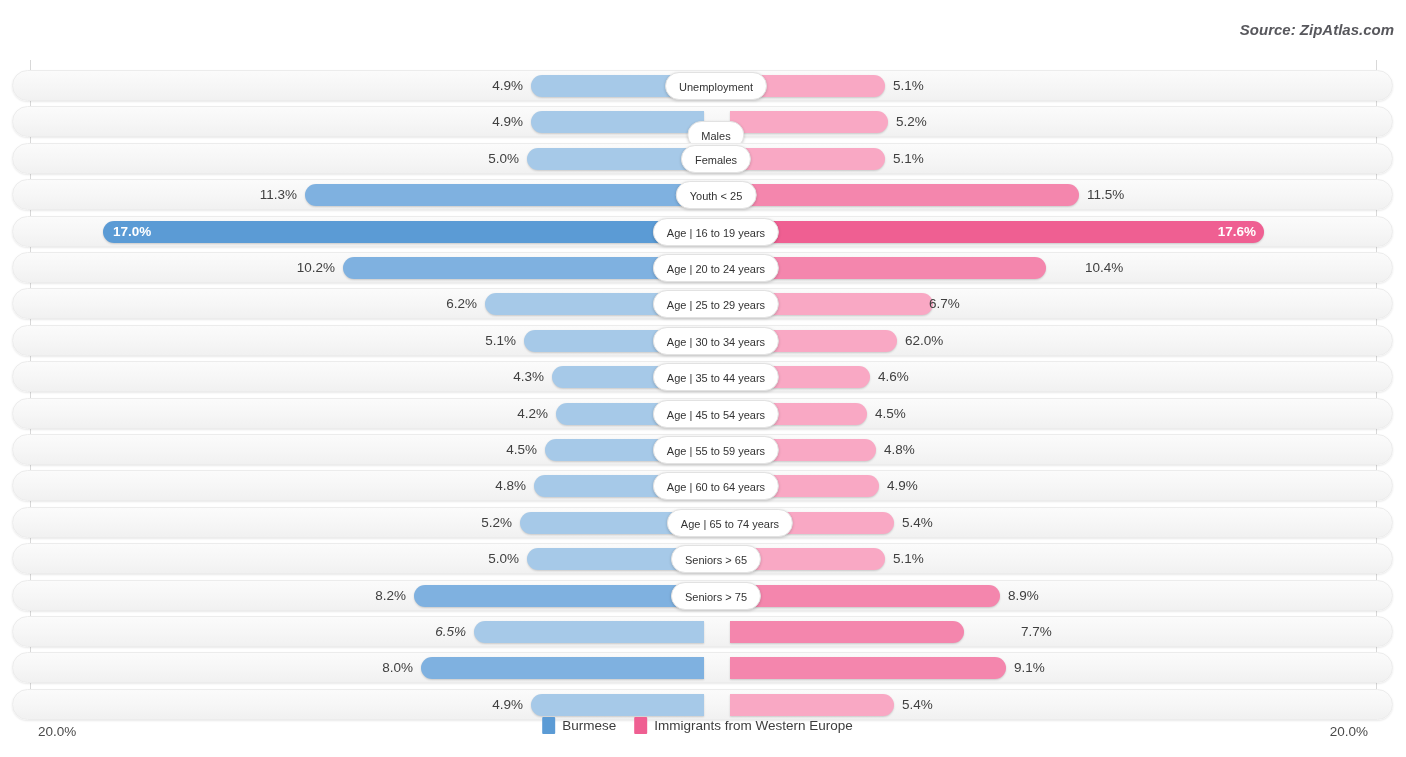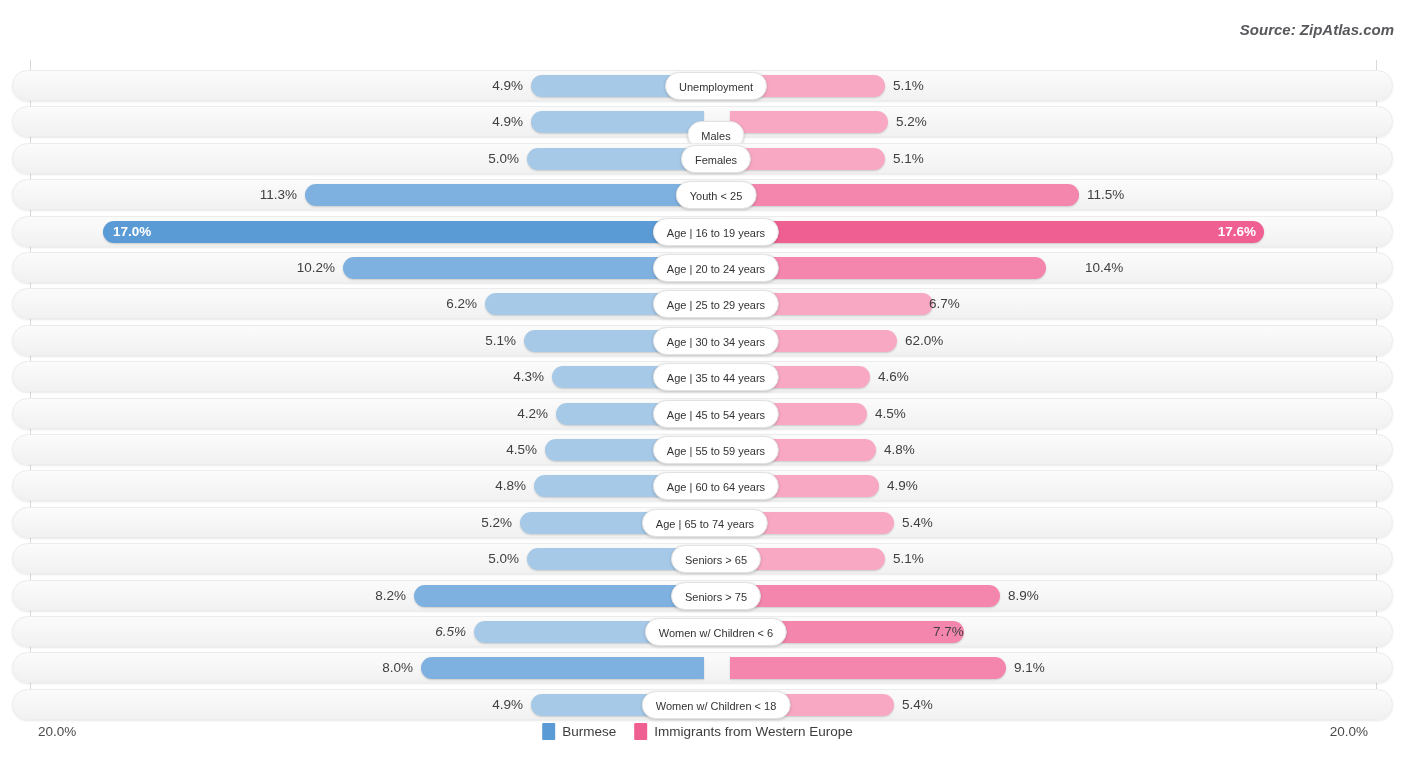--- a/index.html
+++ b/index.html
@@ -81,21 +81,21 @@
   
   #footer{
     position:absolute;left:0;top:716px;width:1406px;height:41px;
   }
   .axis-tick{
     position:absolute;top:8px;font-size:13.5px;color:#4a4a4a;
   }
   #tick-left{left:38px;}
   #tick-right{right:38px;}
   #legend{
-    position:absolute;left:50%;top:7px;transform:translateX(-50%);
+    position:absolute;left:50%;top:1px;transform:translateX(-50%);
     display:flex;align-items:flex-start;gap:7px;white-space:nowrap;
   }
   .legend-item{display:flex;align-items:center;gap:7px;margin-right:11px;}
   .legend-swatch{width:13px;height:17px;border-radius:1px;display:inline-block;}
   .legend-text{font-size:13.5px;color:#3d3d3d;}
 </style>
 </head>
 <body>
 
 <div id="header">
@@ -188,55 +188,53 @@
         <div class="bar bar-right bar-shadow" style="left: 717px; width: 149px; background: rgb(249, 168, 196);"></div>
         <div class="val val-left" style="left: 443px; width: 70px;">4.8%</div>
         <div class="val val-right" style="left: 874px; width: 70px;">4.9%</div>
         <div class="cat-pill" style="left: 703px;">Age | 60 to 64 years</div>
       </div>
       <div class="row" style="top: 446.8px;">
         <div class="bar bar-left bar-shadow" style="left: 507px; width: 184px; background: rgb(166, 201, 232);"></div>
         <div class="bar bar-right bar-shadow" style="left: 717px; width: 164px; background: rgb(249, 168, 196);"></div>
         <div class="val val-left" style="left: 429px; width: 70px;">5.2%</div>
         <div class="val val-right" style="left: 889px; width: 70px;">5.4%</div>
-        <div class="cat-pill" style="left: 692px; text-align: center;">Age | 65 to 74 years</div>
+        <div class="cat-pill" style="left: 717px; text-align: center;">Age | 65 to 74 years</div>
       </div>
       <div class="row" style="top: 483.2px;">
         <div class="bar bar-left bar-shadow" style="left: 514px; width: 177px; background: rgb(166, 201, 232);"></div>
         <div class="bar bar-right bar-shadow" style="left: 717px; width: 155px; background: rgb(249, 168, 196);"></div>
         <div class="val val-left" style="left: 436px; width: 70px;">5.0%</div>
         <div class="val val-right" style="left: 880px; width: 70px;">5.1%</div>
         <div class="cat-pill" style="left: 703px;">Seniors &gt; 65</div>
       </div>
       <div class="row" style="top: 519.6px;">
         <div class="bar bar-left bar-shadow" style="left: 401px; width: 290px; background: rgb(127, 177, 224);"></div>
         <div class="bar bar-right bar-shadow" style="left: 717px; width: 270px; background: rgb(244, 134, 173);"></div>
         <div class="val val-left" style="left: 323px; width: 70px;">8.2%</div>
         <div class="val val-right" style="left: 995px; width: 70px;">8.9%</div>
         <div class="cat-pill" style="left: 703px;">Seniors &gt; 75</div>
       </div>
       <div class="row" style="top: 556px;">
         <div class="bar bar-left bar-shadow" style="left: 461px; width: 230px; background: rgb(166, 201, 232);"></div>
         <div class="bar bar-right bar-shadow" style="left: 717px; width: 234px; background: rgb(244, 134, 173);"></div>
         <div class="val val-left" style="left: 383px; width: 70px; font-style: italic;">6.5%</div>
-        <div class="val val-right" style="left: 920px; width: 70px;">7.7%</div>
-        <div class="cat-pill" style="left: 703px;">Women w/ Children &lt; 6</div>
+        <div class="val val-right" style="left: 1008px; width: 70px;">7.7%</div>
       </div>
       <div class="row" style="top: 592.4px;">
         <div class="bar bar-left bar-shadow" style="left: 408px; width: 283px; background: rgb(127, 177, 224);"></div>
         <div class="bar bar-right bar-shadow" style="left: 717px; width: 276px; background: rgb(244, 134, 173);"></div>
         <div class="val val-left" style="left: 330px; width: 70px;">8.0%</div>
         <div class="val val-right" style="left: 1001px; width: 70px;">9.1%</div>
       </div>
       <div class="row" style="top: 628.8px;">
         <div class="bar bar-left bar-shadow" style="left: 518px; width: 173px; background: rgb(166, 201, 232);"></div>
         <div class="bar bar-right bar-shadow" style="left: 717px; width: 164px; background: rgb(249, 168, 196);"></div>
         <div class="val val-left" style="left: 440px; width: 70px;">4.9%</div>
         <div class="val val-right" style="left: 889px; width: 70px;">5.4%</div>
-        <div class="cat-pill" style="left: 703px;">Women w/ Children &lt; 18</div>
       </div>
     </div>
 </div>
 
 <div id="footer">
   <div class="axis-tick" id="tick-left">20.0%</div>
   <div class="axis-tick" id="tick-right">20.0%</div>
   <div id="legend">
       <div class="legend-item">
         <span class="legend-swatch" style="background: rgb(91, 155, 213);"></span>

